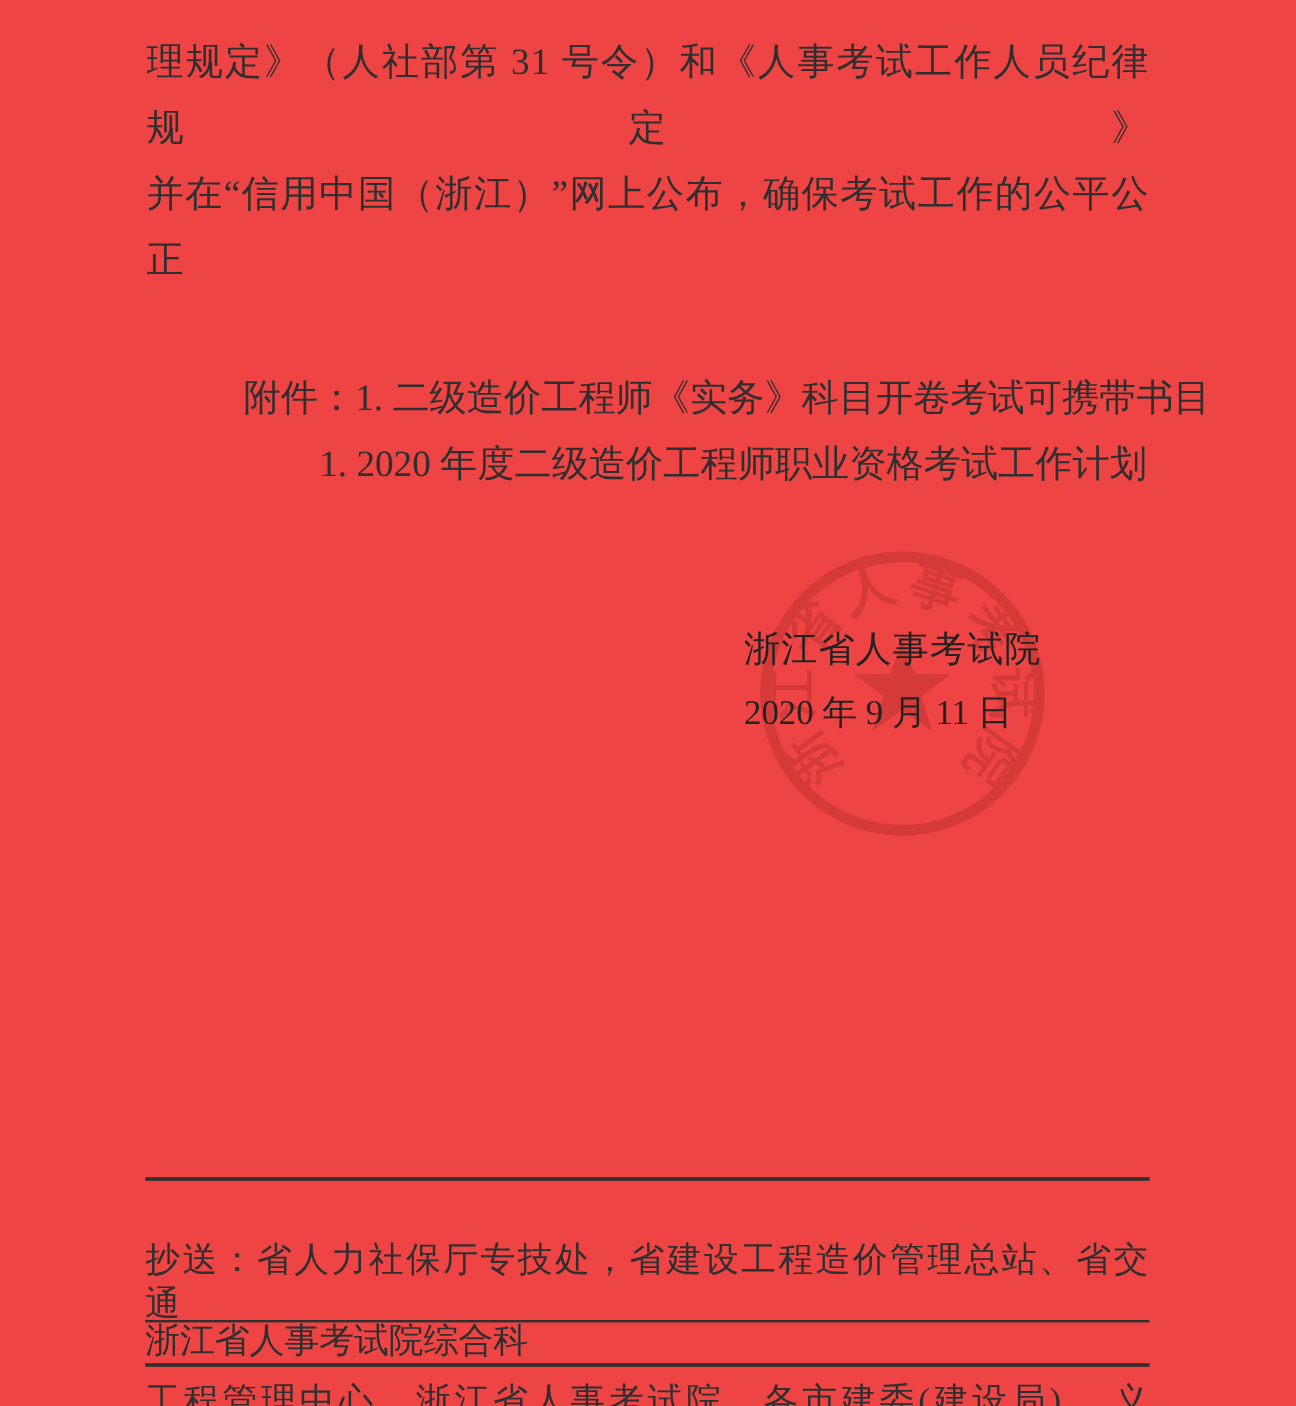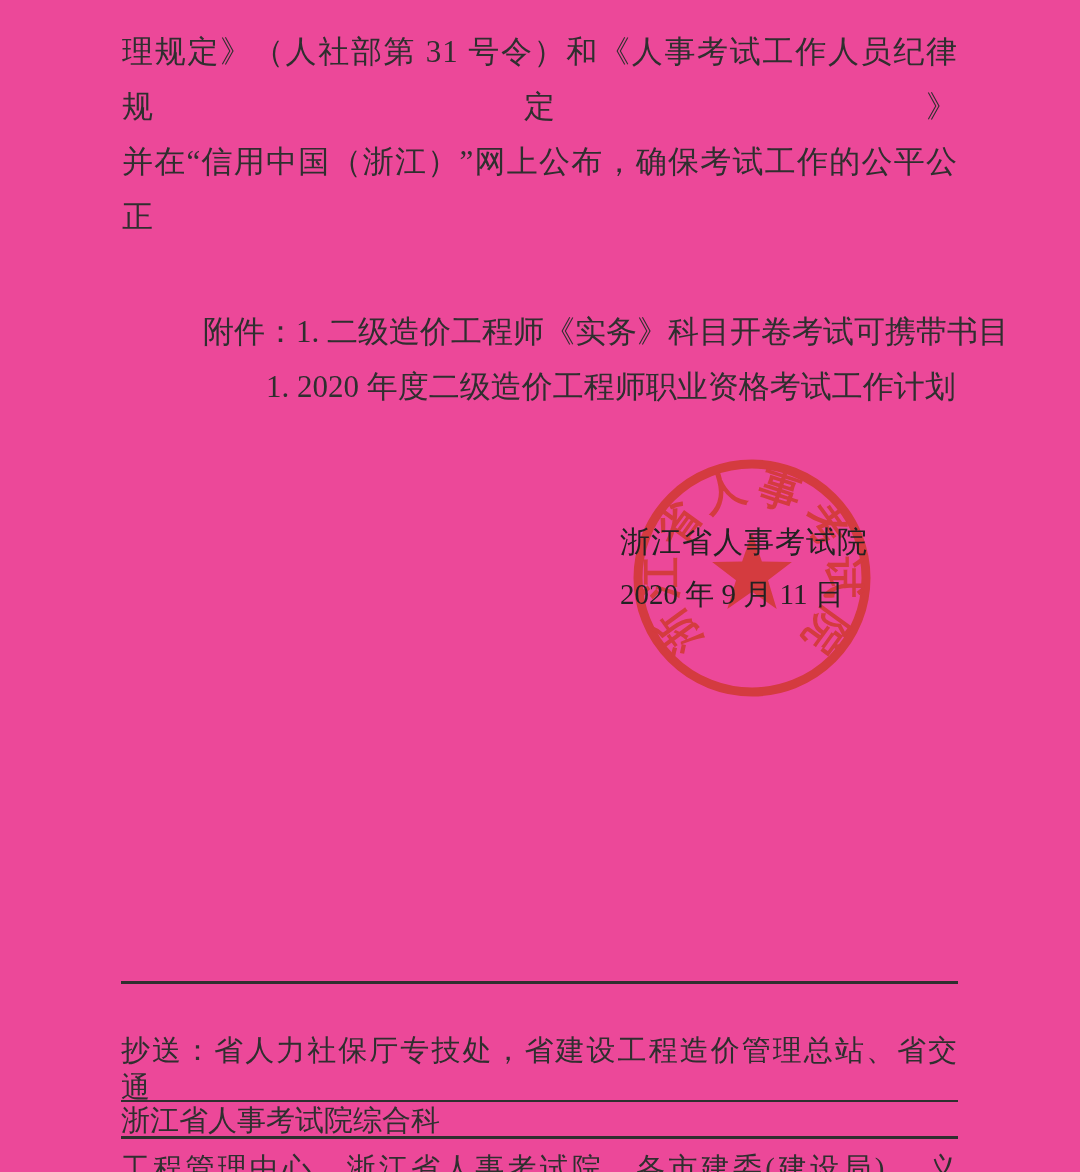--- a/index.html
+++ b/index.html
@@ -72,26 +72,27 @@
     white-space:normal;
     text-align:justify;
     text-align-last:justify;
     margin-top:44px;
   }
   .issue-line{
     position:absolute;left:121px;top:1104px;width:837px;height:32px;
     display:flex;justify-content:space-between;align-items:center;
     font-size:29px;line-height:32px;
     white-space:nowrap;
+    font-family:Liberation Mono, monospace;
   }
 </style>
 </head>
 <body>
 
-<div class="doc" style="background: #ec4899; color: rgb(47, 47, 47);">
+<div class="doc" style="background: #ef4444; color: rgb(47, 47, 47);">
 
   <div class="para">
     <div class="bline justify">理规定》（人社部第 31 号令）和《人事考试工作人员纪律规定》</div>
     <div class="bline justify">并在“信用中国（浙江）”网上公布，确保考试工作的公平公正</div>
   </div>
 
   <div class="attach">
     <div class="attach-line"><span>附件：</span><span>1. 二级造价工程师《实务》科目开卷考试可携带书目</span></div>
     <div class="attach-line second"><span>1. 2020 年度二级造价工程师职业资格考试工作计划</span></div>
   </div>

